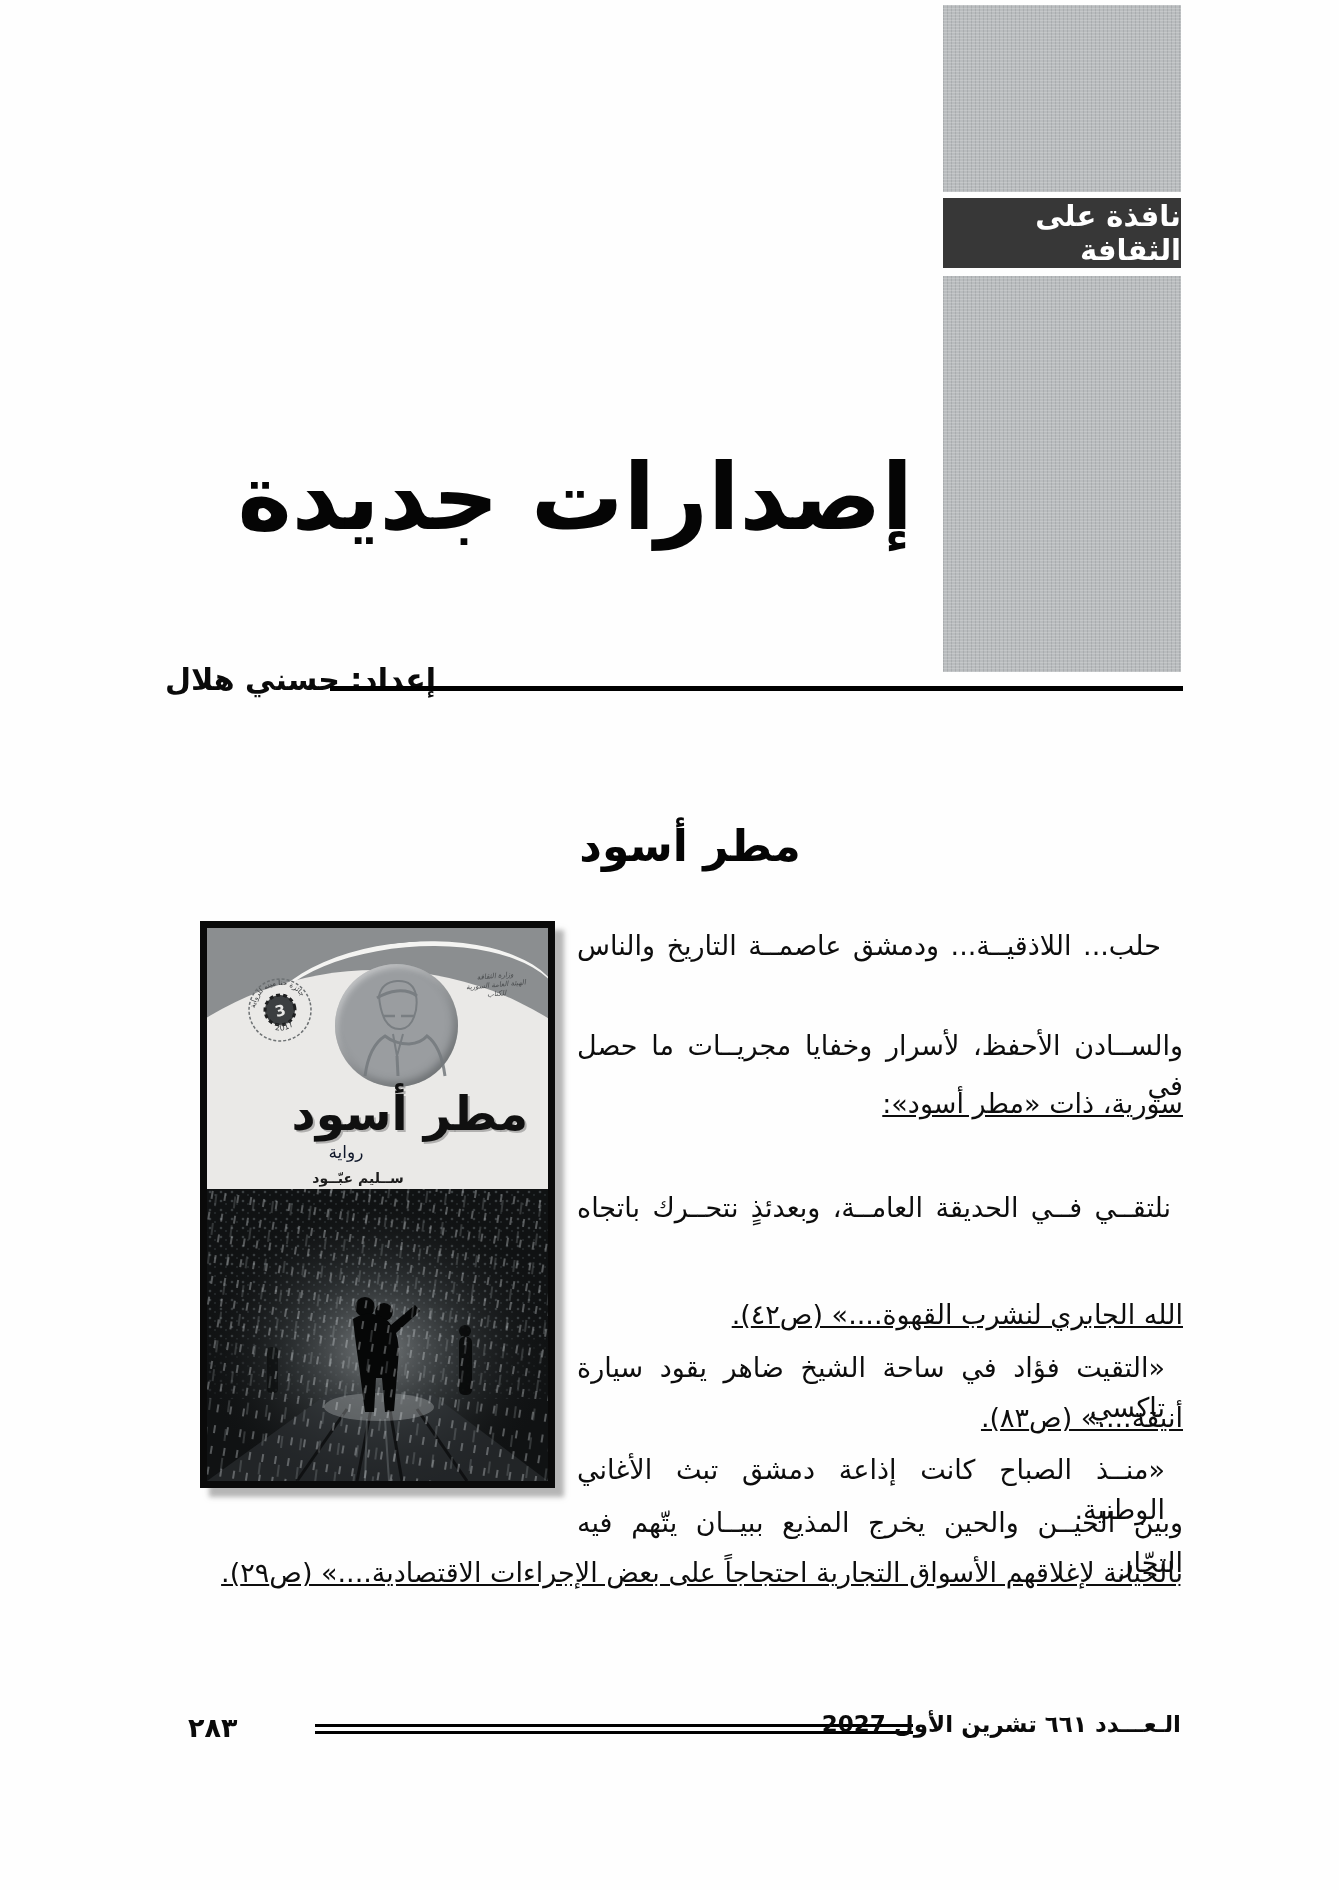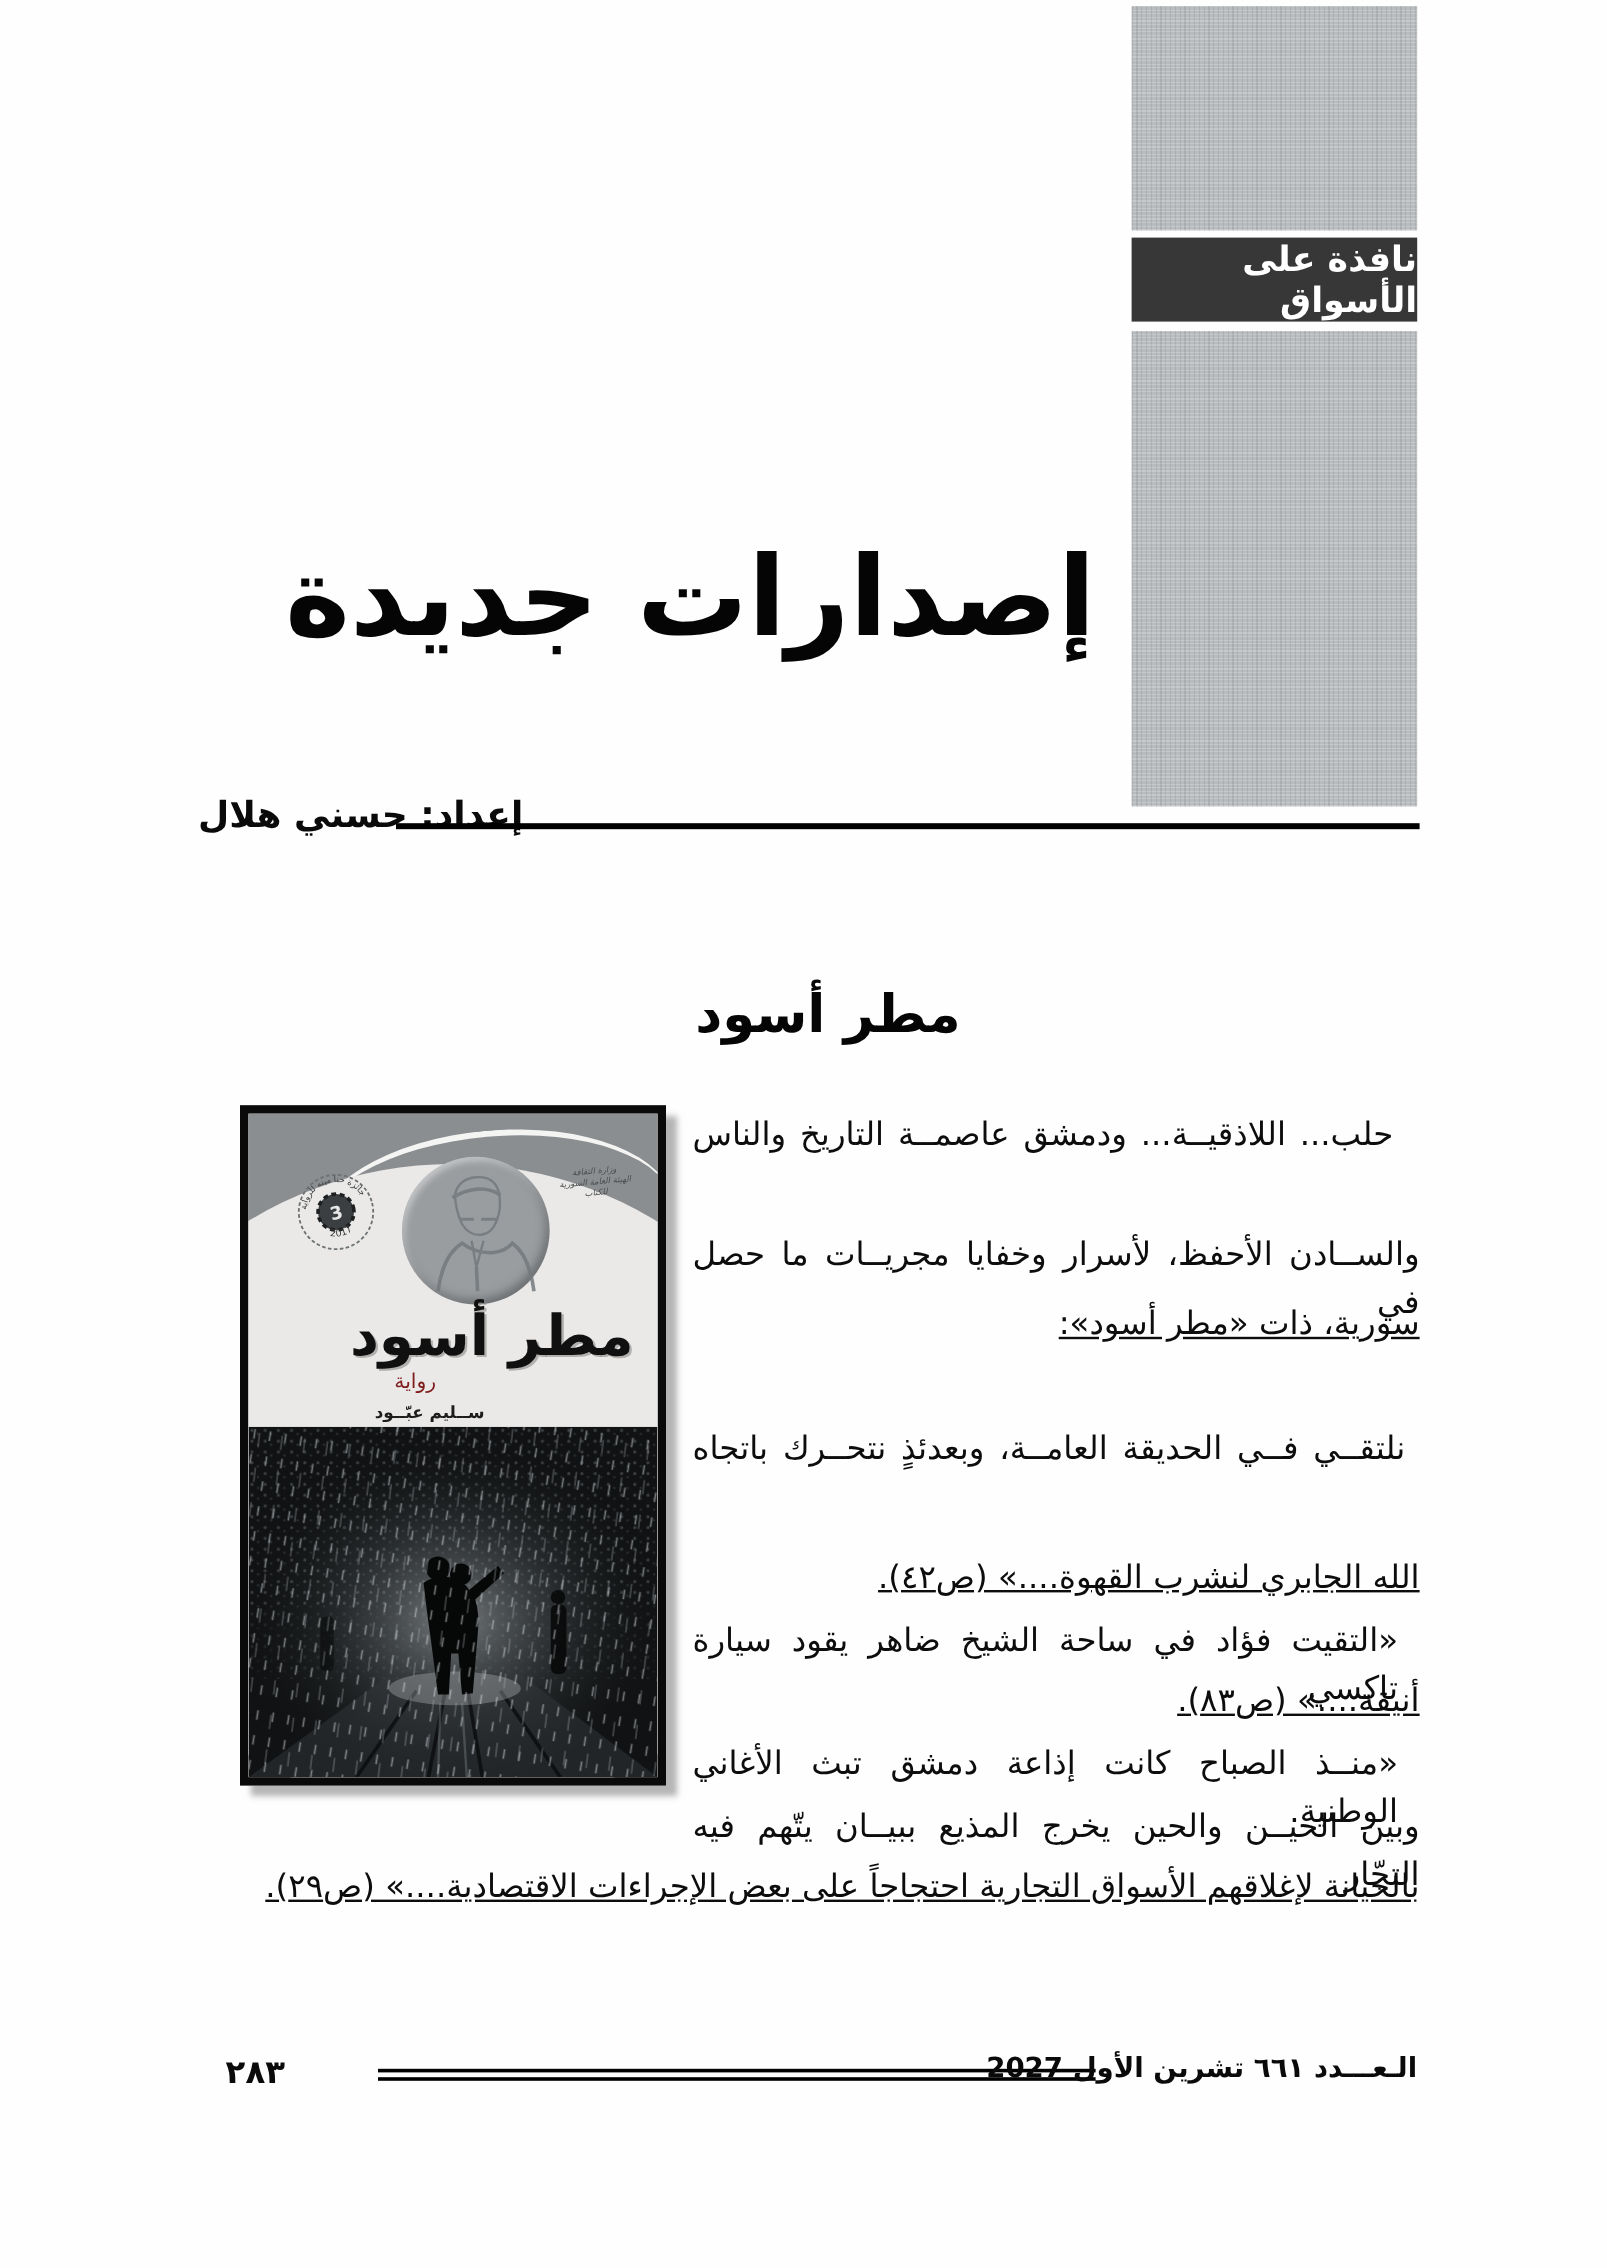--- a/index.html
+++ b/index.html
@@ -68,21 +68,21 @@
     position:absolute; right:12px; top:44px; width:80px; direction:rtl; text-align:center;
     font-size:7px; line-height:9px; color:#4a4d4f; transform:rotate(-5deg); font-style:italic;
   }
   .cover-title{
     position:absolute; right:20px; top:158px; direction:rtl; white-space:nowrap;
     font-size:47px; font-weight:bold; color:#101010;
     text-shadow:2px 2px 0 rgba(130,130,130,.55);
   }
   .cover-subtitle{
     position:absolute; left:104px; top:214px; width:70px; text-align:center;
-    direction:rtl; font-size:17px; color:#7f1d1d;
+    direction:rtl; font-size:17px; color:#0f172a;
   }
   .cover-author{
     position:absolute; left:96px; top:242px; width:110px; text-align:center;
     direction:rtl; font-size:14px; font-weight:bold; color:#1c1c1c;
   }
   .cover-photo{position:absolute; left:0; bottom:0; width:341px; height:292px;}
   
   .bline{
     position:absolute; right:156px; width:606px; box-sizing:border-box;
     direction:rtl; font-size:27px; line-height:40px; color:#0d0d0d; white-space:nowrap;
@@ -108,21 +108,21 @@
     font-size:23px; font-weight:bold; color:#0a0a0a; white-space:nowrap;
   }
 </style>
 </head>
 <body>
 
 <div class="page">
 
   <div class="noise gray-block-1"></div>
   <div class="culture-bar">
-    <span>نافذة على الأسواق</span>
+    <span>نافذة على الثقافة</span>
   </div>
   <div class="noise gray-block-2"></div>
 
   <div class="main-title">إصدارات جديدة</div>
   <div class="byline">إعداد: حسني هلال</div>
   <div class="byline-rule"></div>
 
   <div class="section-heading">مطر أسود</div>
 
   <div class="cover">

